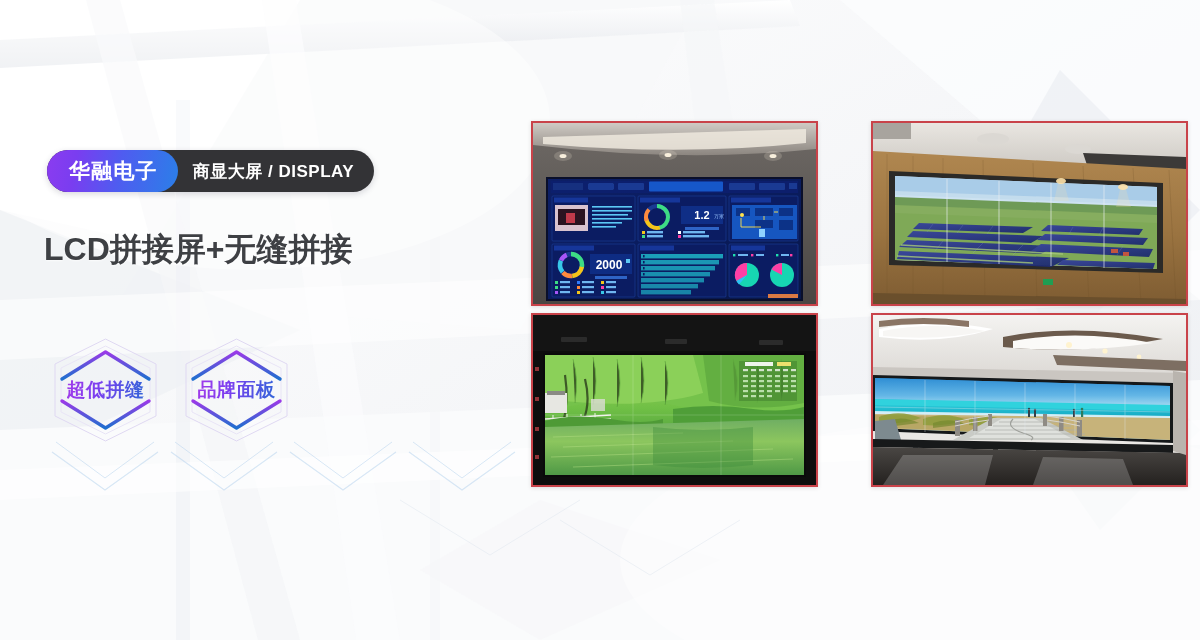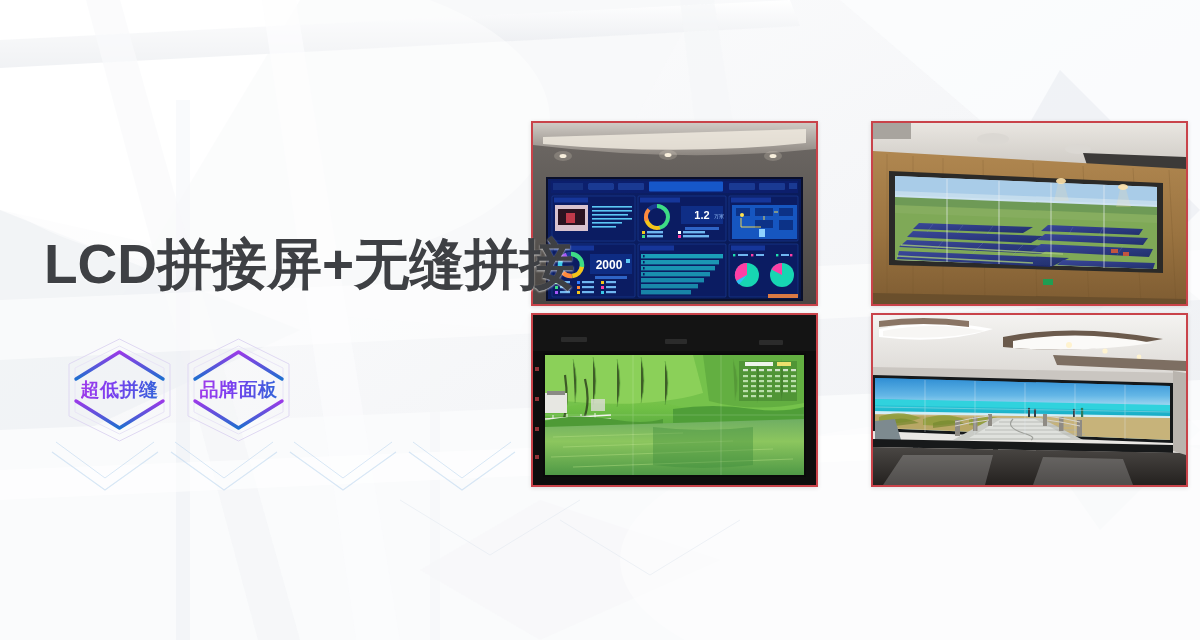--- a/index.html
+++ b/index.html
@@ -45,40 +45,40 @@
     padding: 0 20px 0 15px;
     color: #ffffff;
     font-size: 17px; font-weight: bold;
     letter-spacing: 0.5px;
     white-space: nowrap;
   }
 
   
   .headline {
     position: absolute; left: 44px; top: 228px;
-    font-size: 55px; font-weight: bold;
+    font-size: 32px; font-weight: bold;
     color: #3e4044;
     letter-spacing: 0px;
     white-space: nowrap;
     z-index: 6;
     text-shadow: 0 1px 2px rgba(255,255,255,0.7);
   }
   .subhead {
     position: absolute; left: 46px; top: 295px;
     font-size: 19px; font-weight: normal;
     color: #84888e;
     letter-spacing: 0.2px;
     white-space: nowrap;
     z-index: 6;
   }
 
   
   .hex-row {
-    position: absolute; left: 60px; top: 334px;
-    display: flex; gap: 0px;
+    position: absolute; left: 46px; top: 334px;
+    display: flex; gap: 12px;
     z-index: 6;
   }
   .hex-item {
     position: relative;
     width: 119px; height: 112px;
     display: flex; align-items: center; justify-content: center;
   }
   .hex-item svg { position: absolute; left: 0; top: 0; }
   .hex-label {
     position: relative;
@@ -167,20 +167,24 @@
         <polyline points="409,452 462,490 515,452" stroke-width="1.2"></polyline>
         <polyline points="413,442 462,478 511,442" stroke-width="1"></polyline>
       </g>
       <g stroke="#dfe6ef" fill="none" opacity="0.5">
         <polyline points="400,500 490,555 580,500" stroke-width="1"></polyline>
         <polyline points="560,520 650,575 740,520" stroke-width="1"></polyline>
       </g>
     </svg>
   </div>
 
+  <div class="badge-row">
+    <div class="brand-pill">华融电子</div>
+    <div class="badge-sub">商显大屏 / DISPLAY</div>
+  </div>
 
   <div class="headline">LCD拼接屏+无缝拼接</div>
 
   <div class="hex-row">
 
     <div class="hex-item">
       <svg width="119" height="112" viewBox="0 0 119 112" xmlns="http://www.w3.org/2000/svg">
         <defs>
           <linearGradient id="hg1" x1="0" y1="0" x2="0" y2="1">
             <stop offset="0%" stop-color="#9b3ae8"></stop>

